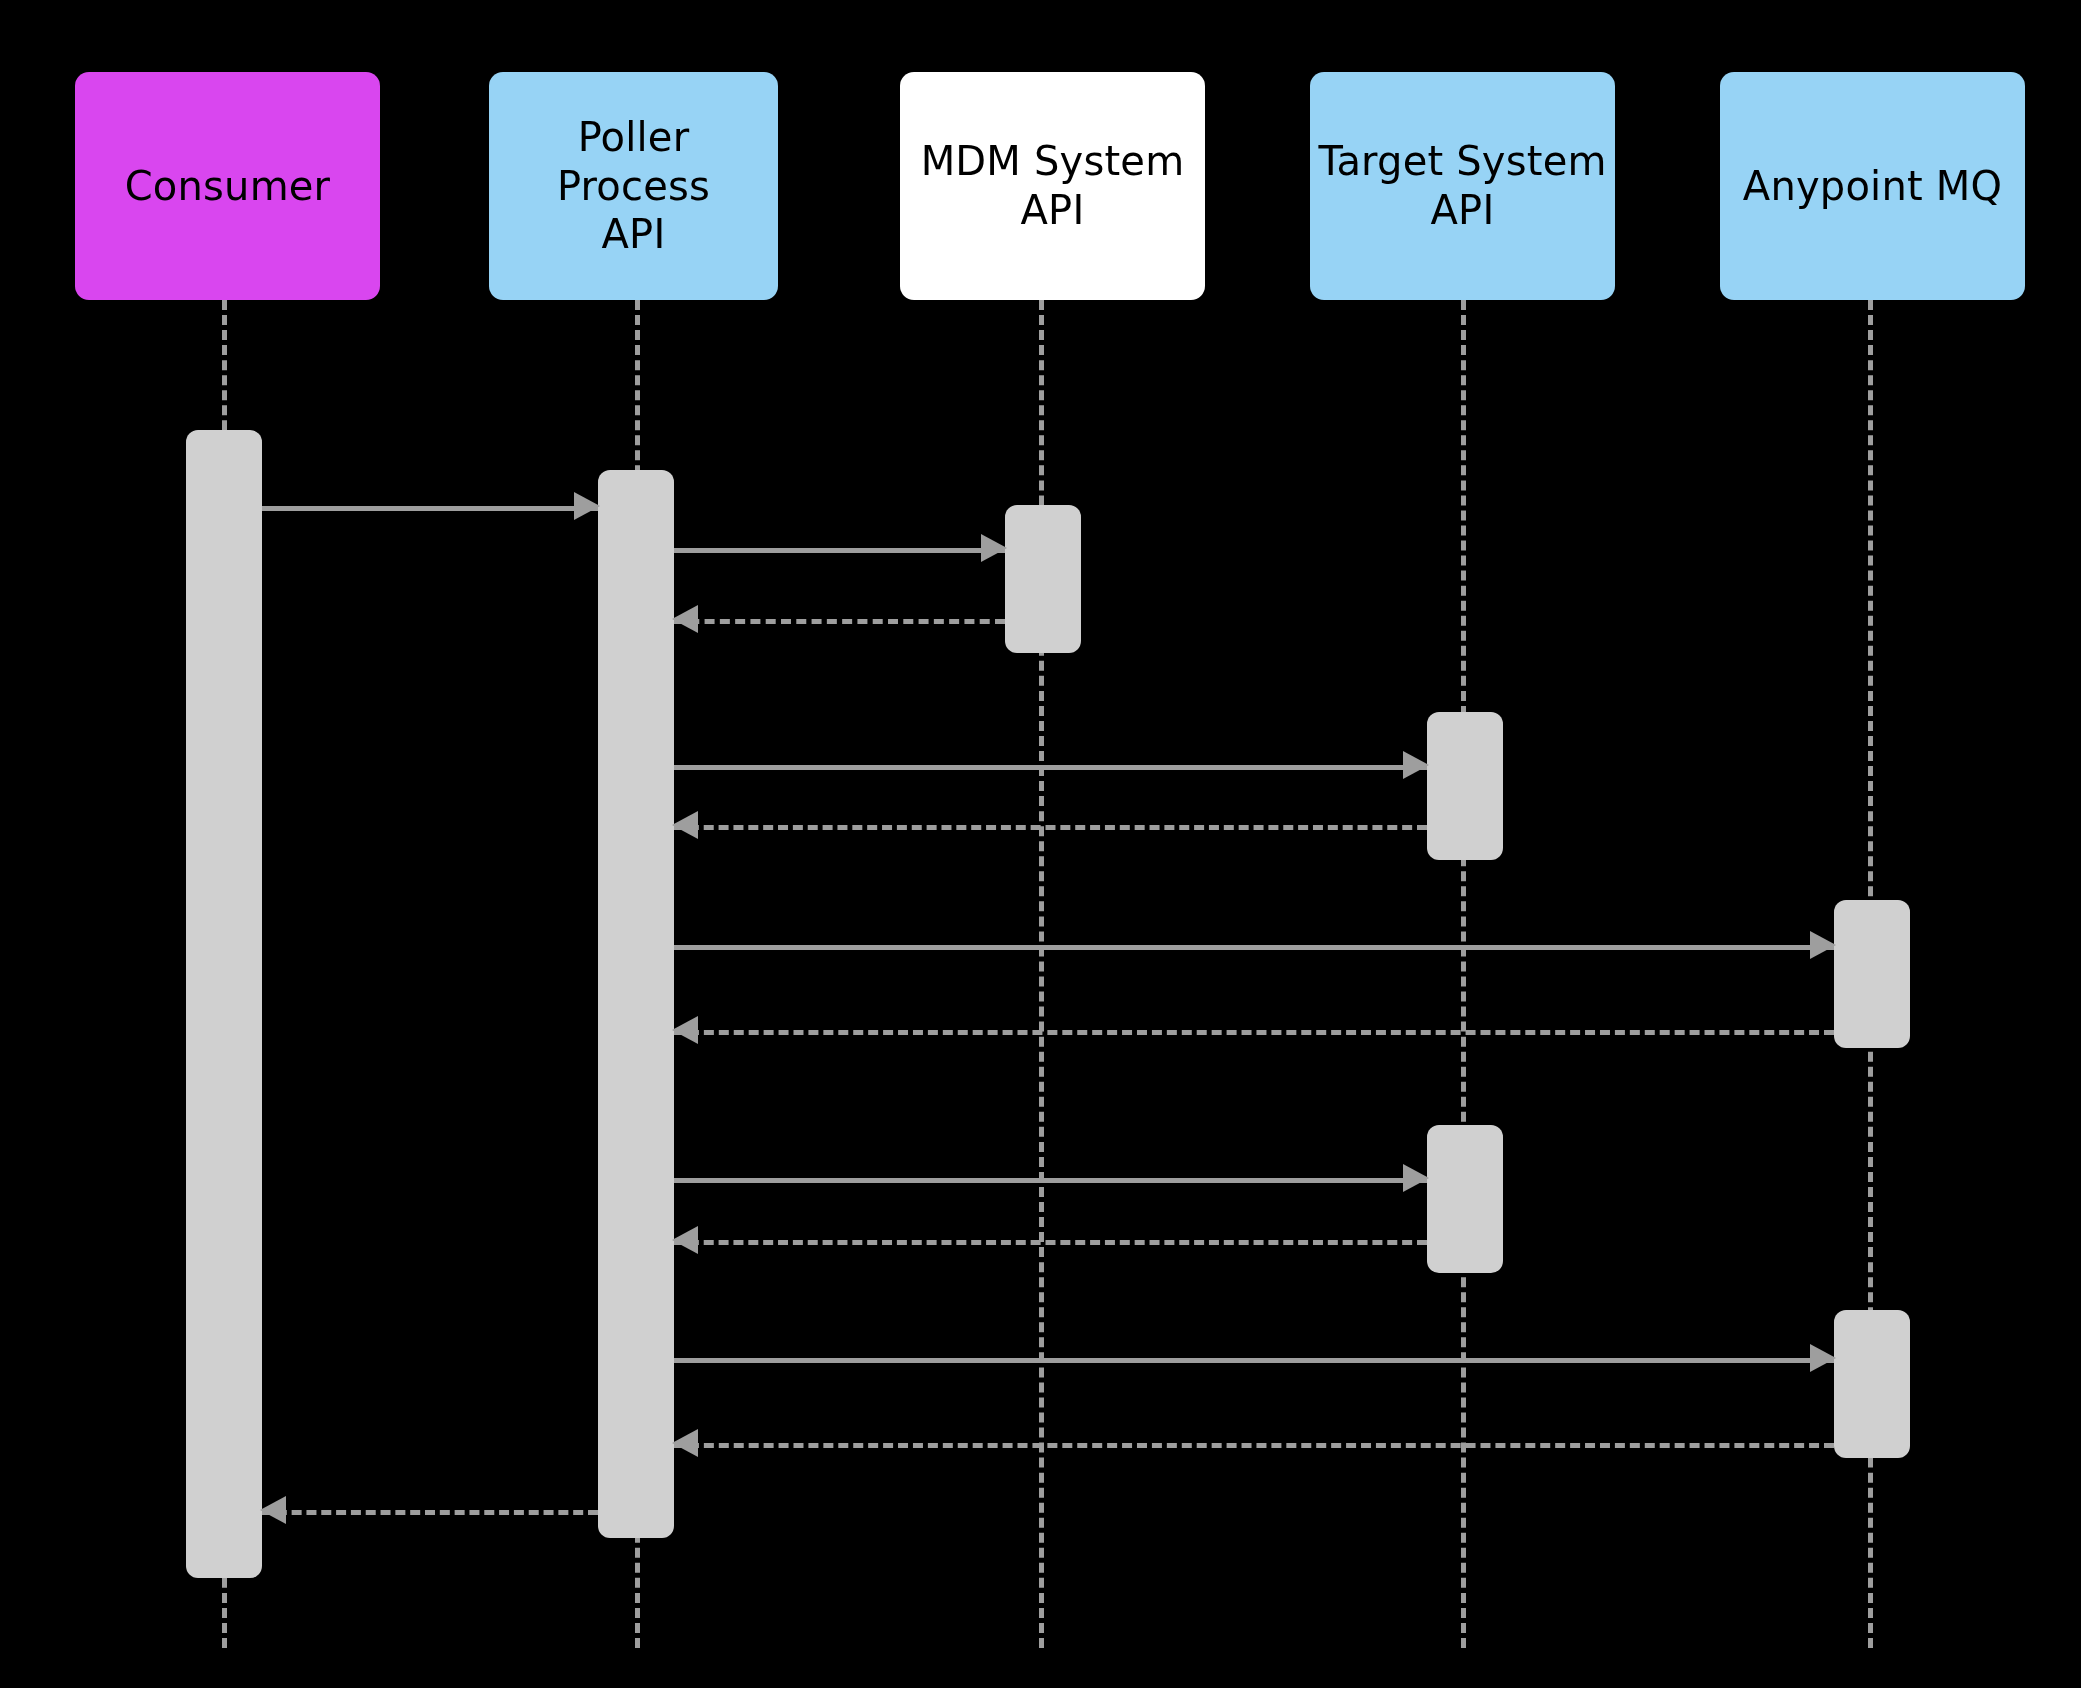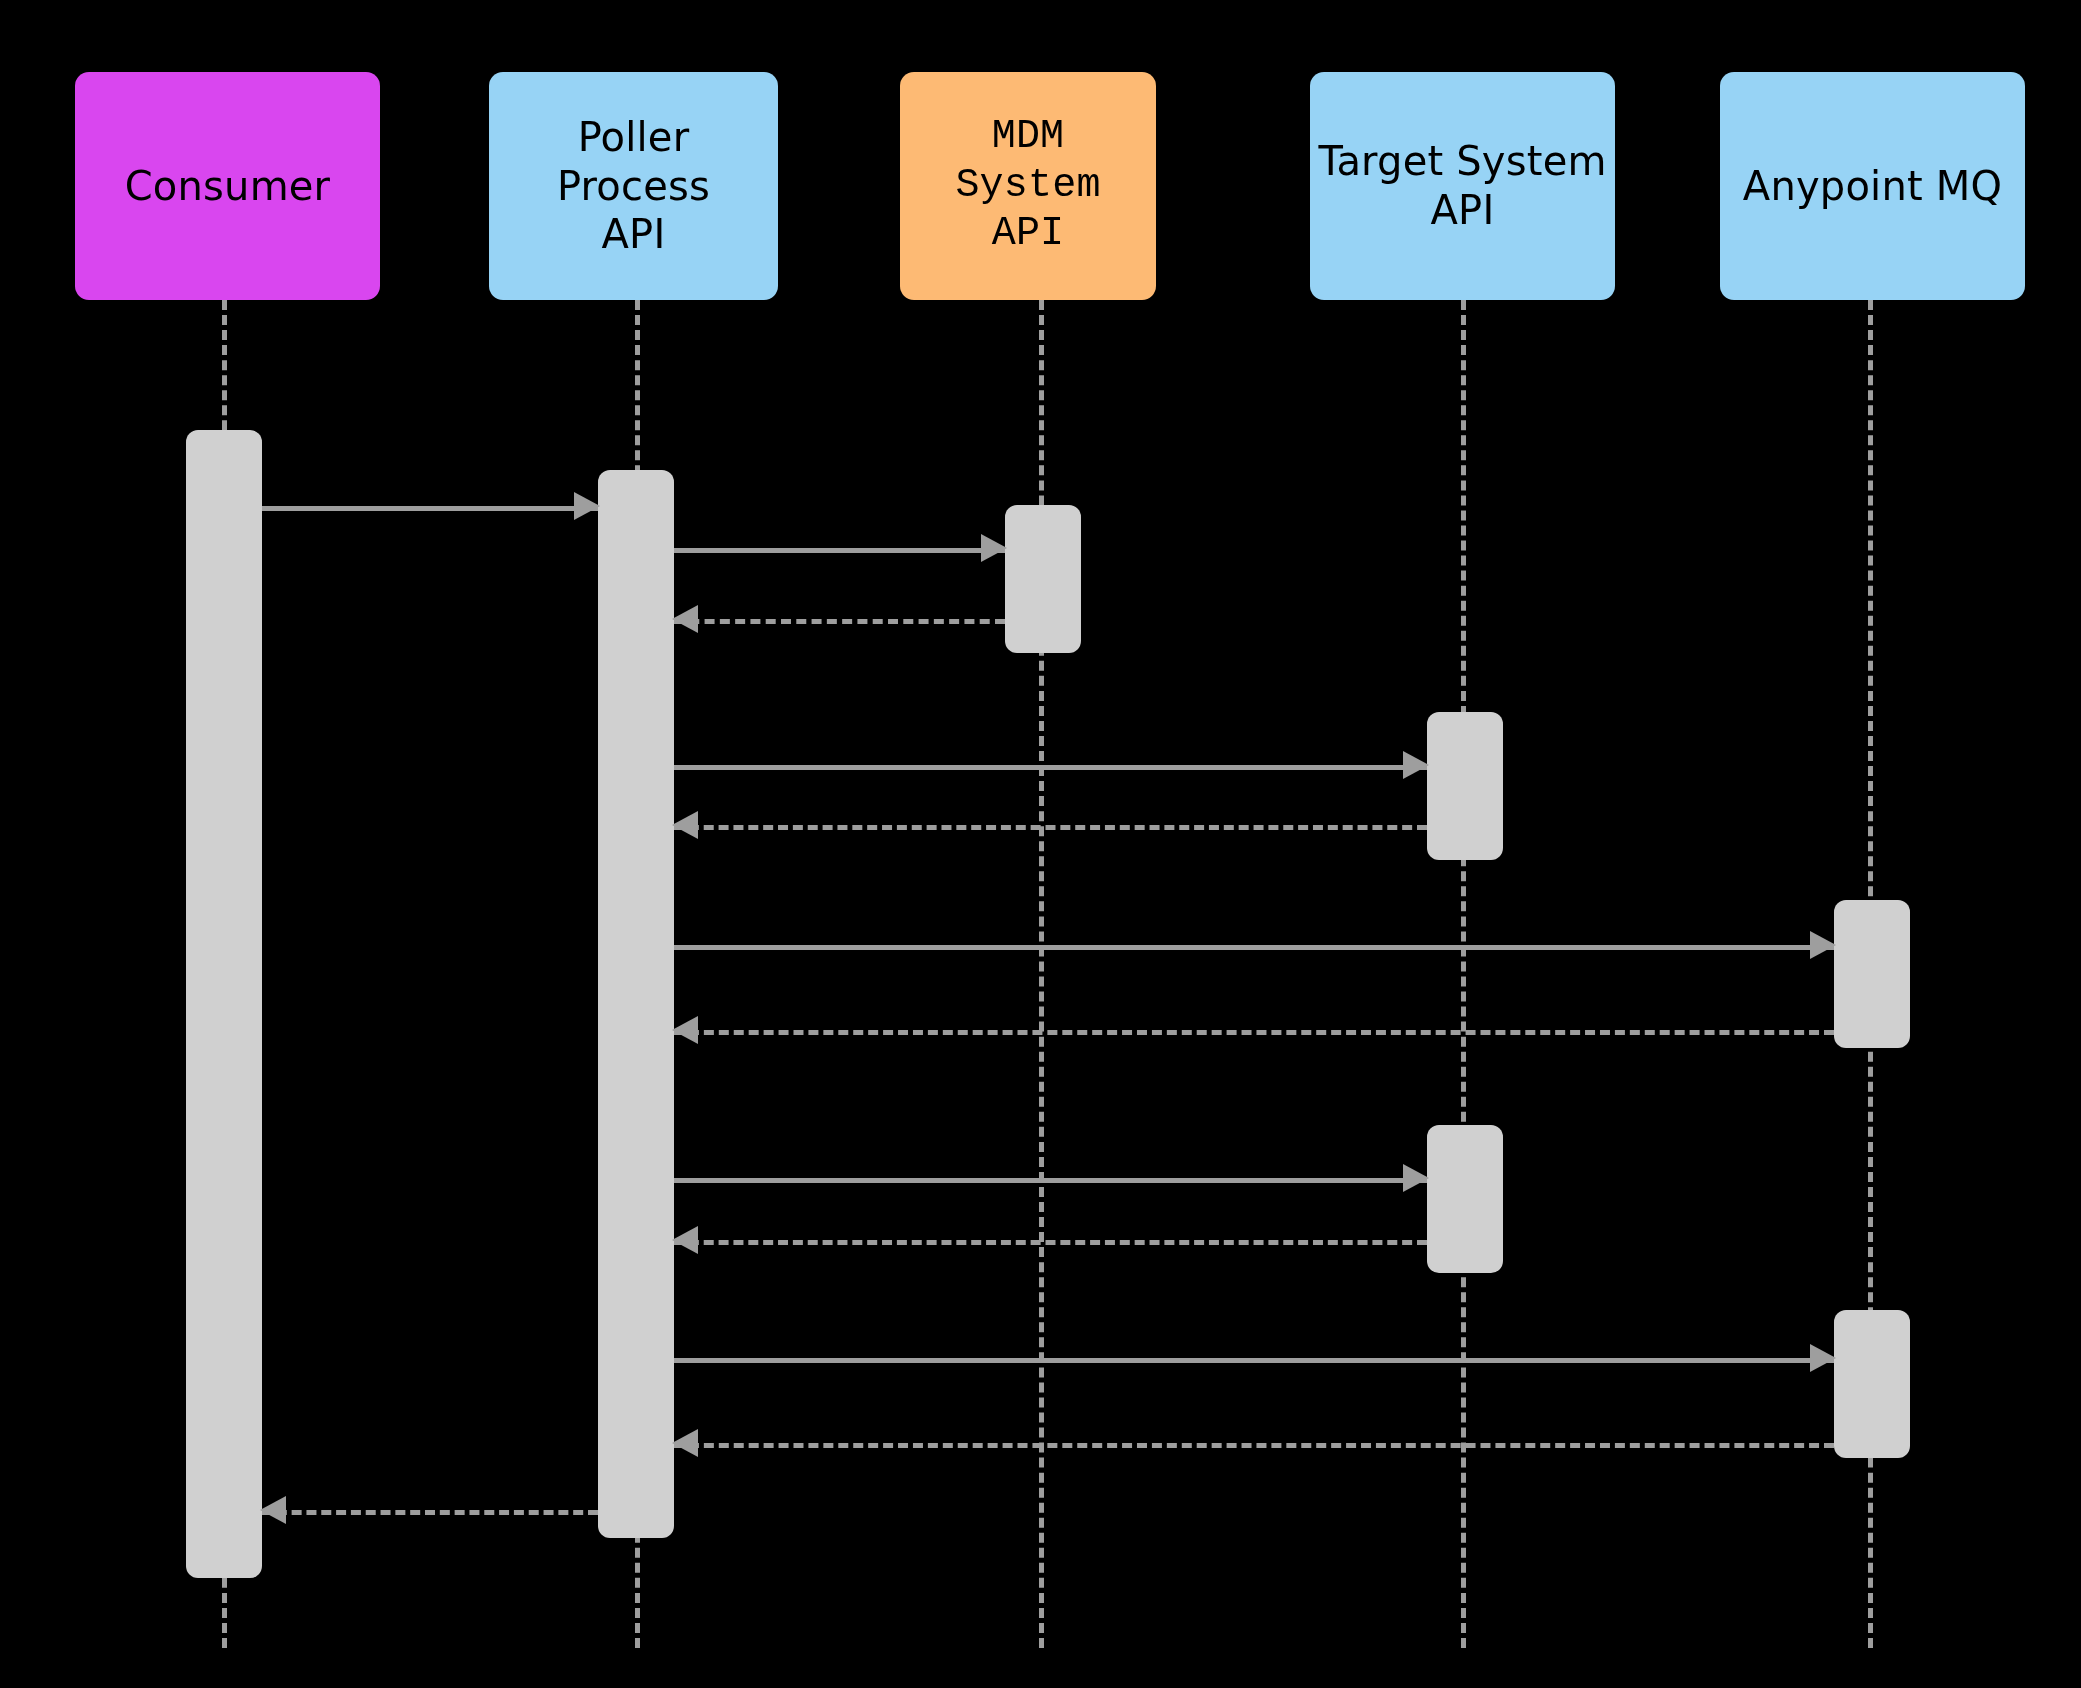--- a/index.html
+++ b/index.html
@@ -40,21 +40,21 @@
       <div class="lifeline" style="left: 1868px; top: 300px; height: 1348px;"></div>
     </div>
   <div id="boxes">
       <div class="participant" style="left: 75px; top: 72px; width: 305px; height: 228px; background: #d946ef;">
         <span style="white-space: pre-line;">Consumer</span>
       </div>
       <div class="participant" style="left: 489px; top: 72px; width: 289px; height: 228px; background: rgb(151, 211, 245);">
         <span style="white-space: pre-line;">Poller Process
 API</span>
       </div>
-      <div class="participant" style="left: 900px; top: 72px; width: 256px; height: 228px; background: #fdba74; font-family: Liberation Mono, monospace;">
+      <div class="participant" style="left: 900px; top: 72px; width: 305px; height: 228px; background: #ffffff;">
         <span style="white-space: pre-line;">MDM System
 API</span>
       </div>
       <div class="participant" style="left: 1310px; top: 72px; width: 305px; height: 228px; background: rgb(151, 211, 245);">
         <span style="white-space: pre-line;">Target System
 API</span>
       </div>
       <div class="participant" style="left: 1720px; top: 72px; width: 305px; height: 228px; background: rgb(151, 211, 245);">
         <span style="white-space: pre-line;">Anypoint MQ</span>
       </div>

